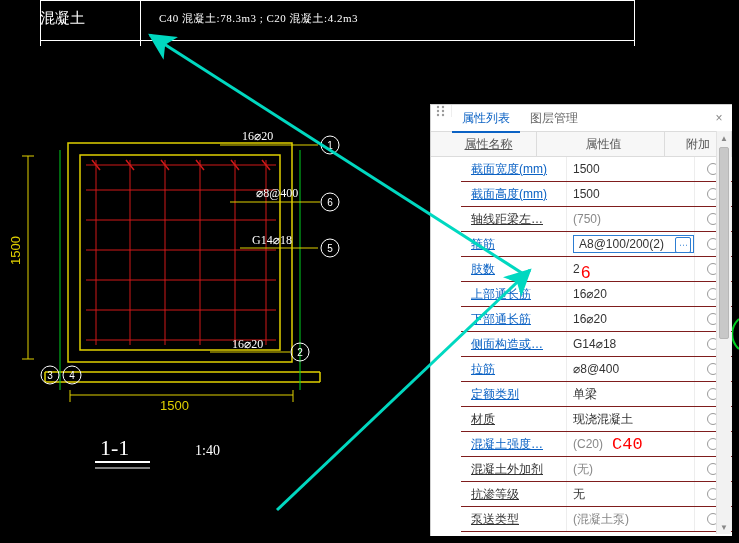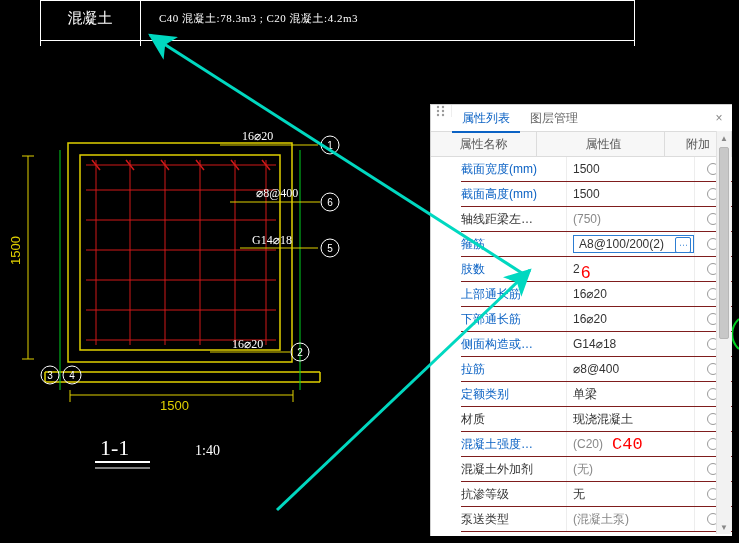--- a/index.html
+++ b/index.html
@@ -21,21 +21,21 @@
   .top-table {
     position: absolute;
     left: 40px;
     top: 0;
     width: 595px;
     height: 46px;
   }
   .top-table .hline { position:absolute; left:0; right:0; height:1px; background:#fff; }
   .top-table .vline { position:absolute; top:0; bottom:0; width:1px; background:#fff; }
   .top-table .cell-label {
-    position:absolute; left:0; top:9px; width:100px; text-align:center;
+    position:absolute; left:0; top:9px; width:100px; text-align:left;
     color:#fff; font-family:"SimSun","STSong",serif; font-size:15px;
   }
   .top-table .cell-value {
     position:absolute; left:119px; top:11px;
     color:#fff; font-family:"SimSun","STSong",serif; font-size:11px; letter-spacing:0.5px;
   }
 
   
   .drawing {
     position:absolute;
@@ -89,21 +89,21 @@
     overflow:hidden;
     position:relative;
   }
   .panel .row {
     display:flex; height:24px; border-bottom:1px solid #7f1d1d;margin-left:30px;
   }
   .panel .row > div {
     border-right:1px solid #ededed;
     display:flex; align-items:center;
   }
-  .col-name  { width:106px; padding-left:0; box-sizing:border-box; white-space:nowrap; overflow:hidden; text-overflow:ellipsis; }
+  .col-name  { width:106px; padding-left:10px; box-sizing:border-box; white-space:nowrap; overflow:hidden; text-overflow:ellipsis;text-decoration:underline; }
   .col-value { width:128px; padding-left:6px; box-sizing:border-box; position:relative; white-space:nowrap; overflow:hidden; }
   .col-extra { flex:1; justify-content:center; min-width:34px; }
 
   .panel .row .blue-name { color:#0b62c4; }
 
   .radio {
     width:10px; height:10px; border:1px solid #9a9a9a; border-radius:50%;
     background:#fff;
   }
 

